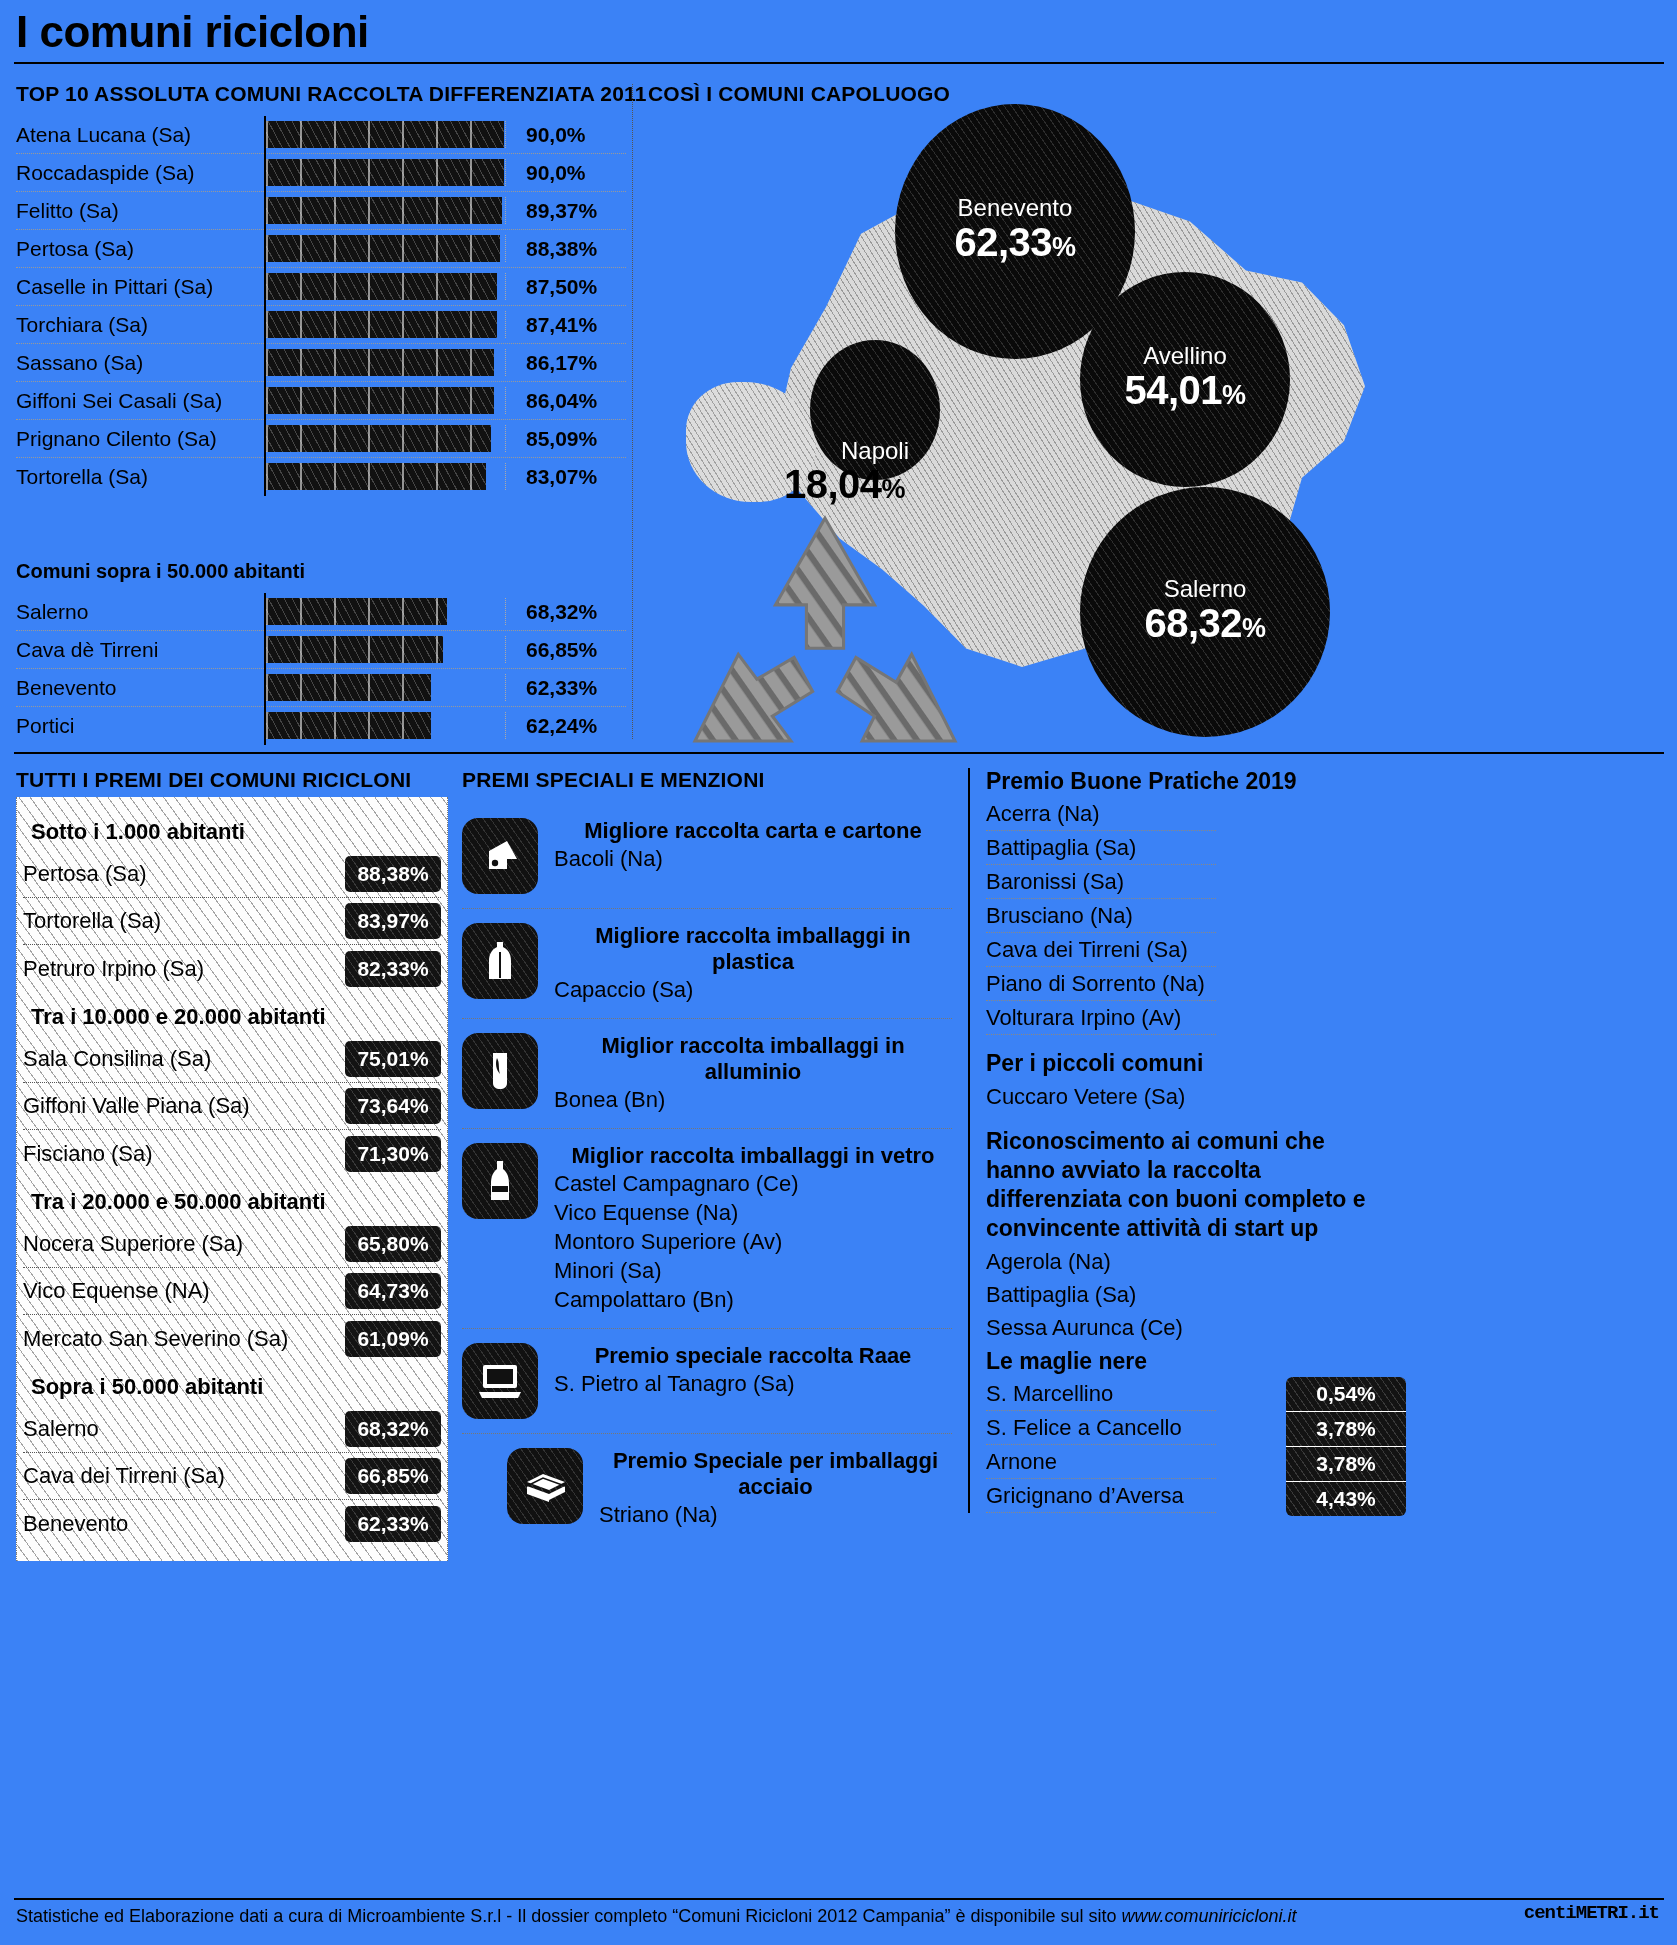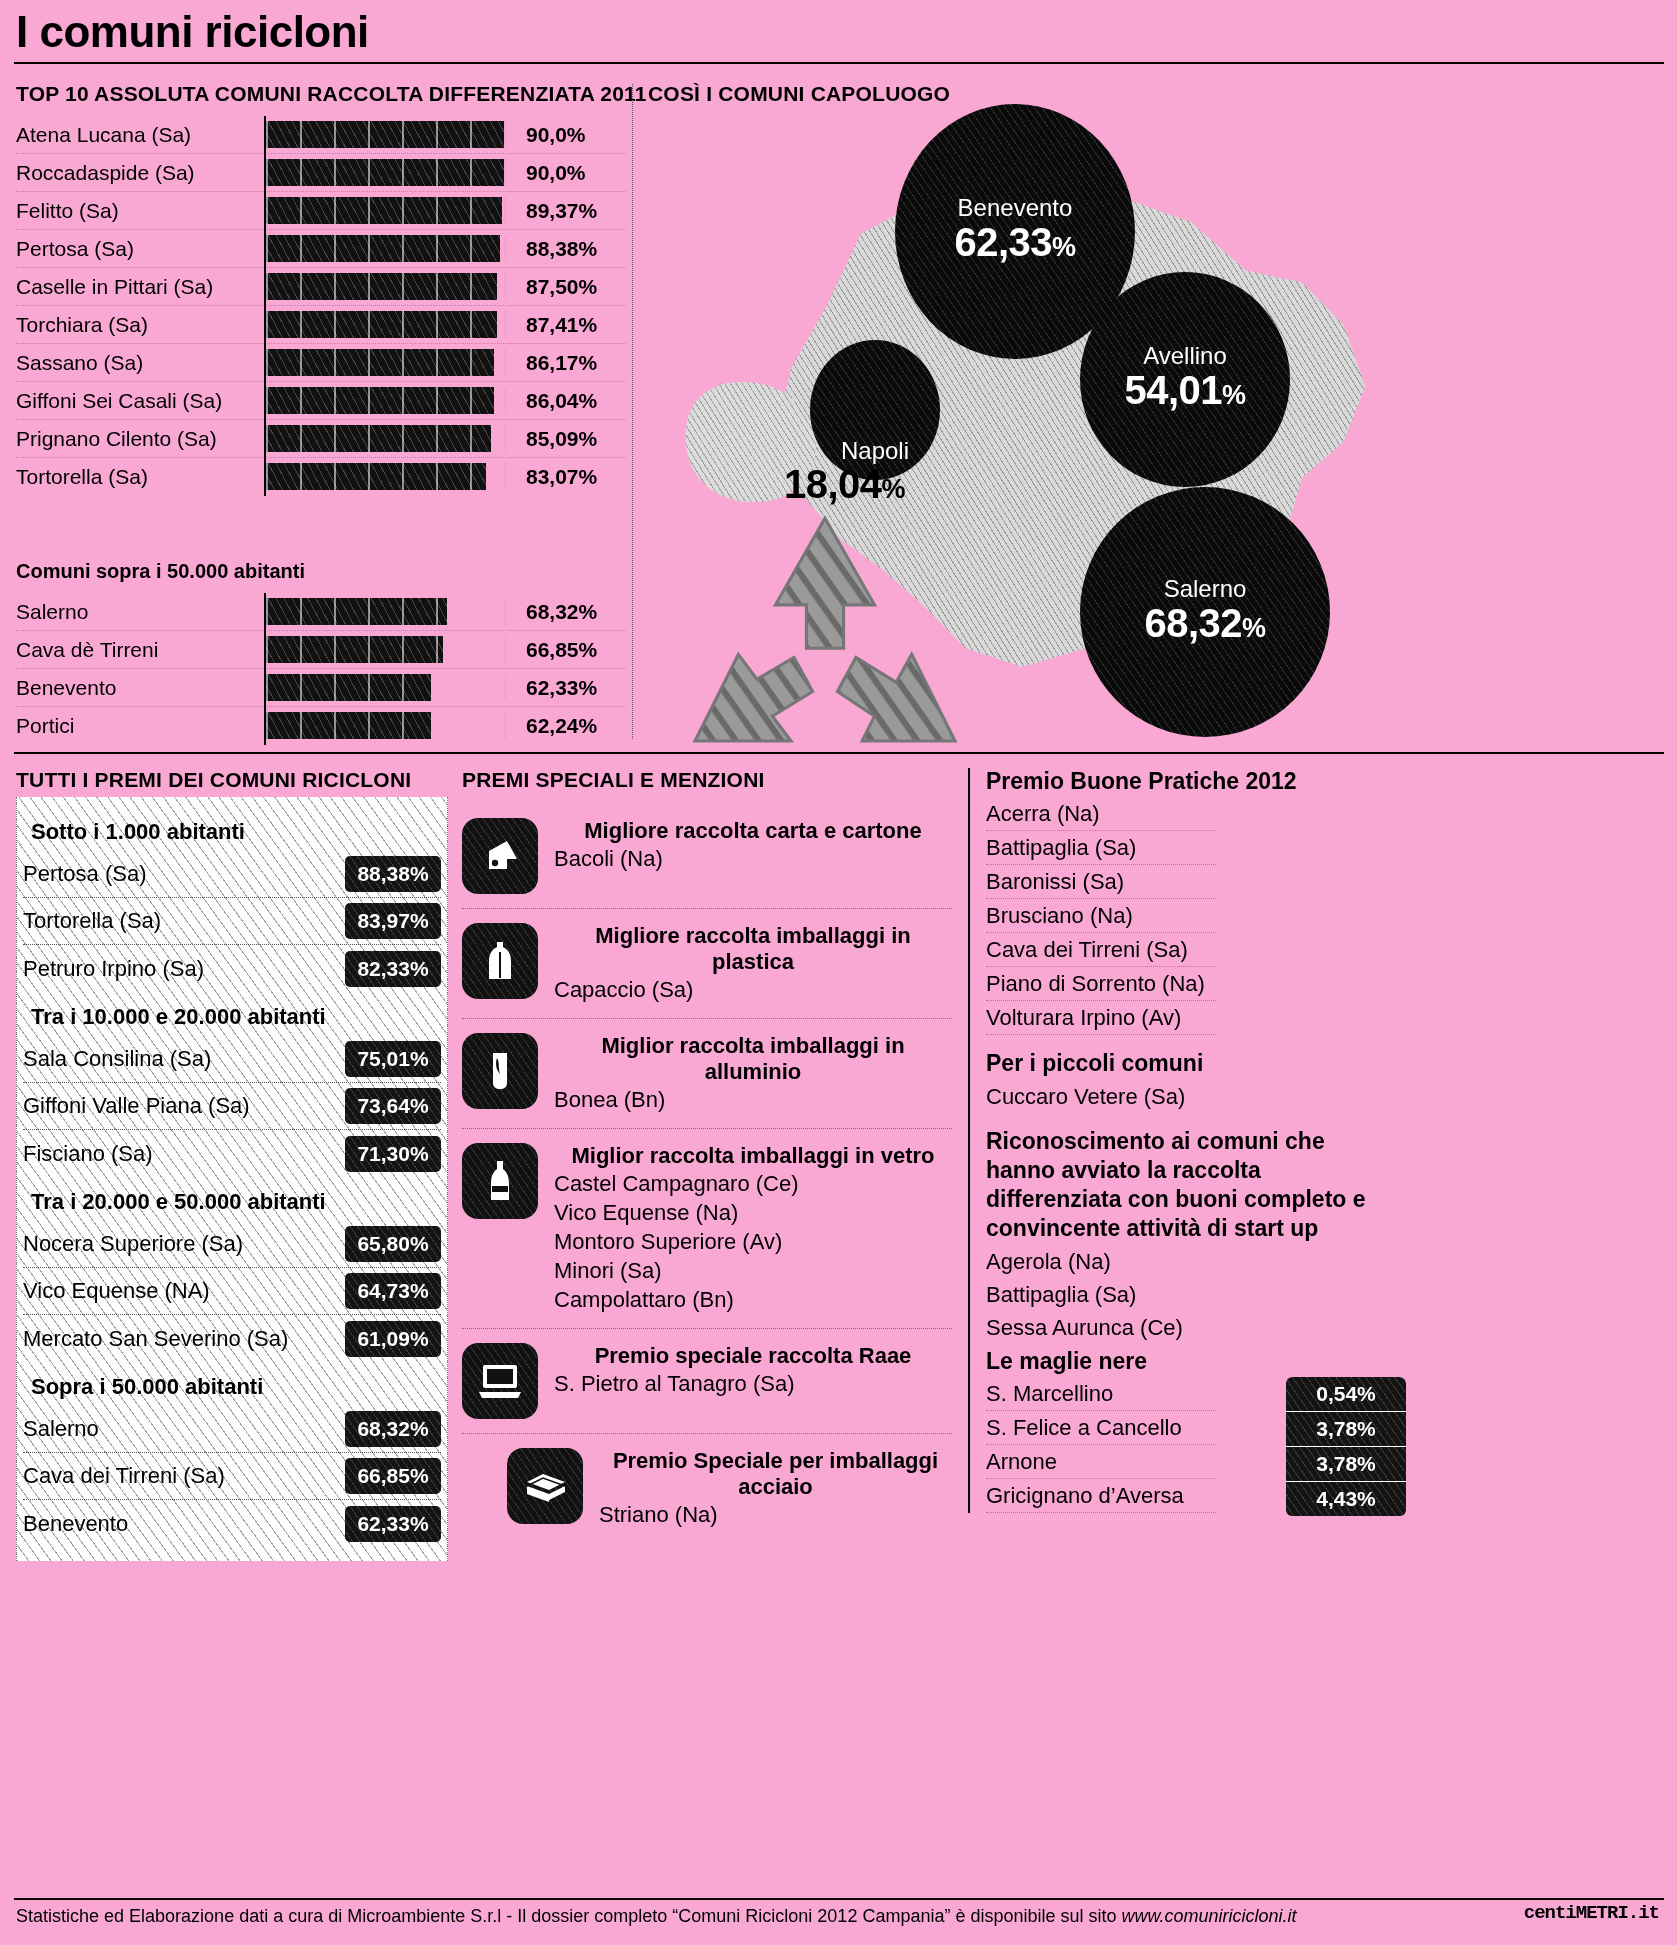--- a/index.html
+++ b/index.html
@@ -3,21 +3,21 @@
 <meta charset="utf-8">
 <style>
   * { box-sizing: border-box; margin: 0; padding: 0; }
   html, body {
     width: 1677px; height: 1945px;
     background: #ffffff;
     font-family: "Liberation Sans", sans-serif;
     color: #000;
     overflow: hidden;
   }
-  #page { position: relative; width: 1677px; height: 1945px; background:#f9a8d4; }
+  #page { position: relative; width: 1677px; height: 1945px; background:#3b82f6; }
 
   
   .main-title {
     position:absolute; left:16px; top:6px;
     font-size: 44px; font-weight: bold; letter-spacing: -0.5px;
     line-height: 52px;
   }
   .title-rule { position:absolute; left:14px; top:62px; width:1650px; border-top:2px solid #000; }
 
   
@@ -499,21 +499,21 @@
           </div>
           <div class="sptext">
             <div class="sptitle">Premio Speciale per imballaggi acciaio</div>
             <div class="spwin">Striano (Na)</div>
           </div>
         </div>
       </div>
   </div>
 
   <div id="buone">
-    <div class="bh">Premio Buone Pratiche 2012</div>
+    <div class="bh">Premio Buone Pratiche 2019</div>
     <div id="buone-list">
         <div class="brow">Acerra (Na)</div>
         <div class="brow">Battipaglia (Sa)</div>
         <div class="brow">Baronissi (Sa)</div>
         <div class="brow">Brusciano (Na)</div>
         <div class="brow">Cava dei Tirreni (Sa)</div>
         <div class="brow">Piano di Sorrento (Na)</div>
         <div class="brow">Volturara Irpino (Av)</div>
       </div>
 

